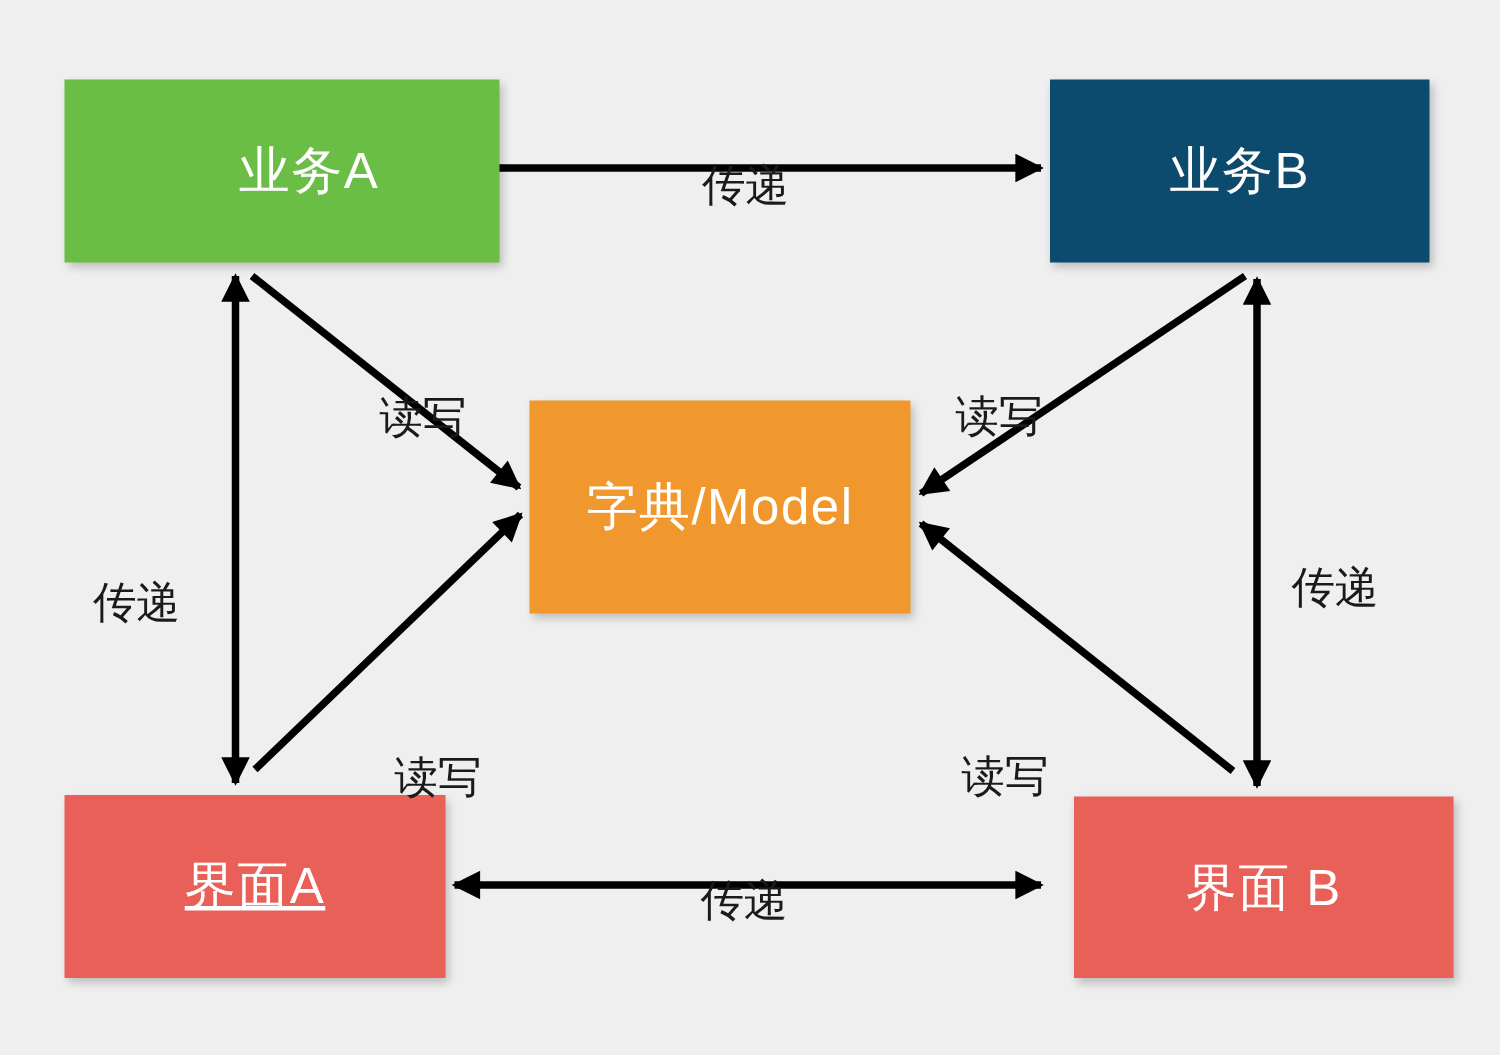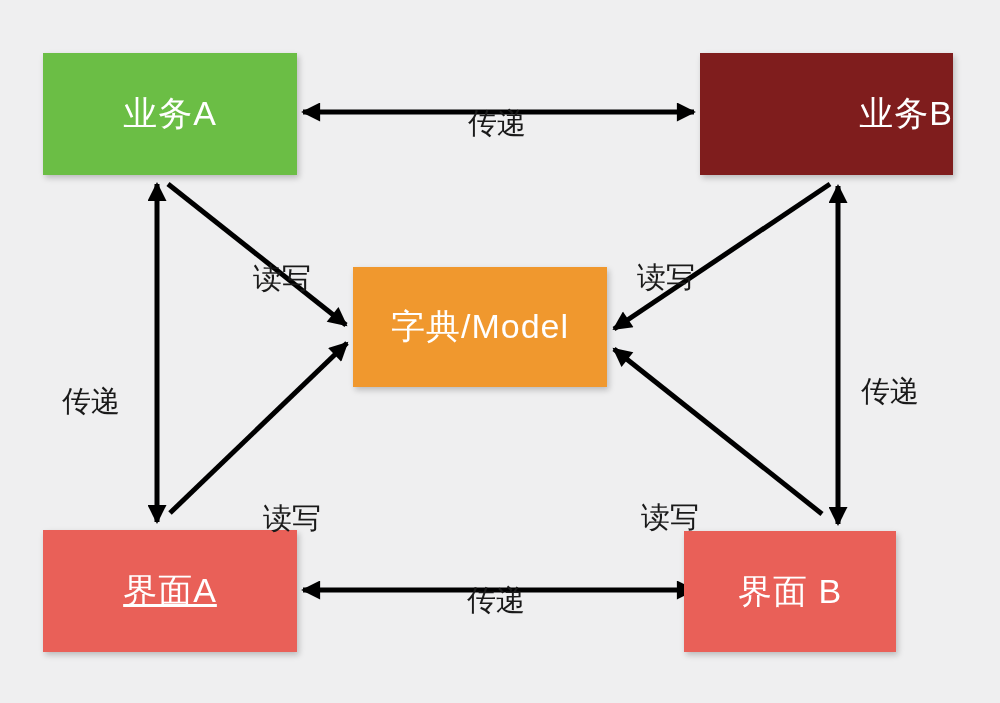--- a/index.html
+++ b/index.html
@@ -33,25 +33,25 @@
   .node {
     position: absolute;
     display: flex;
     align-items: center;
     justify-content: center;
     font-size: 34px;
     font-weight: 300;
     letter-spacing: 1px;
     box-shadow: 2px 3px 6px rgba(0,0,0,0.22);
   }
-  .n-business-a { left: 43px;  top: 53px;  width: 254px; height: 122px; }
+  .n-business-a { left: 43px;  top: 53px;  width: 254px; height: 122px; padding-left: 36px; }
   .n-business-b { left: 700px; top: 53px;  width: 253px; height: 122px; }
-  .n-model      { left: 353px; top: 267px; width: 254px; height: 120px; }
+  .n-model      { left: 353px; top: 267px; width: 254px; height: 142px; }
   .n-ui-a       { left: 43px;  top: 530px; width: 254px; height: 122px; }
-  .n-ui-b       { left: 684px; top: 531px; width: 212px; height: 121px; }
+  .n-ui-b       { left: 716px; top: 531px; width: 253px; height: 121px; }
   .edge-label {
     position: absolute;
     transform: translate(-50%, -50%);
     font-size: 29px;
     font-weight: 300;
     color: #1A1A1A;
     white-space: nowrap;
     margin-top: 48px;
   }
   .lbl-top          { left: 497px; top: 76px; }
@@ -80,21 +80,21 @@
     <line x1="838" y1="186" x2="838" y2="524" marker-start="url(#ah)" marker-end="url(#ah)"></line>
     <line x1="168" y1="184" x2="346" y2="325" marker-end="url(#ah)"></line>
     <line x1="170" y1="513" x2="347" y2="343" marker-end="url(#ah)"></line>
     <line x1="830" y1="184" x2="614" y2="329" marker-end="url(#ah)"></line>
     <line x1="822" y1="514" x2="614" y2="349" marker-end="url(#ah)"></line>
   </svg>
 
   <div class="node n-business-a" style="background: rgb(107, 190, 69); color: rgb(255, 255, 255);">
     <span>业务A</span>
   </div>
-  <div class="node n-business-b" style="background: #7f1d1d; color: rgb(255, 255, 255); justify-content: flex-end;">
+  <div class="node n-business-b" style="background: #0c4a6e; color: rgb(255, 255, 255);">
     <span>业务B</span>
   </div>
   <div class="node n-model" style="background: rgb(240, 152, 46); color: rgb(255, 255, 255);">
     <span>字典/Model</span>
   </div>
   <div class="node n-ui-a" style="background: rgb(233, 96, 88); color: rgb(255, 255, 255); text-decoration: underline;">
     <span>界面A</span>
   </div>
   <div class="node n-ui-b" style="background: rgb(233, 96, 88); color: rgb(255, 255, 255);">
     <span>界面 B</span>

